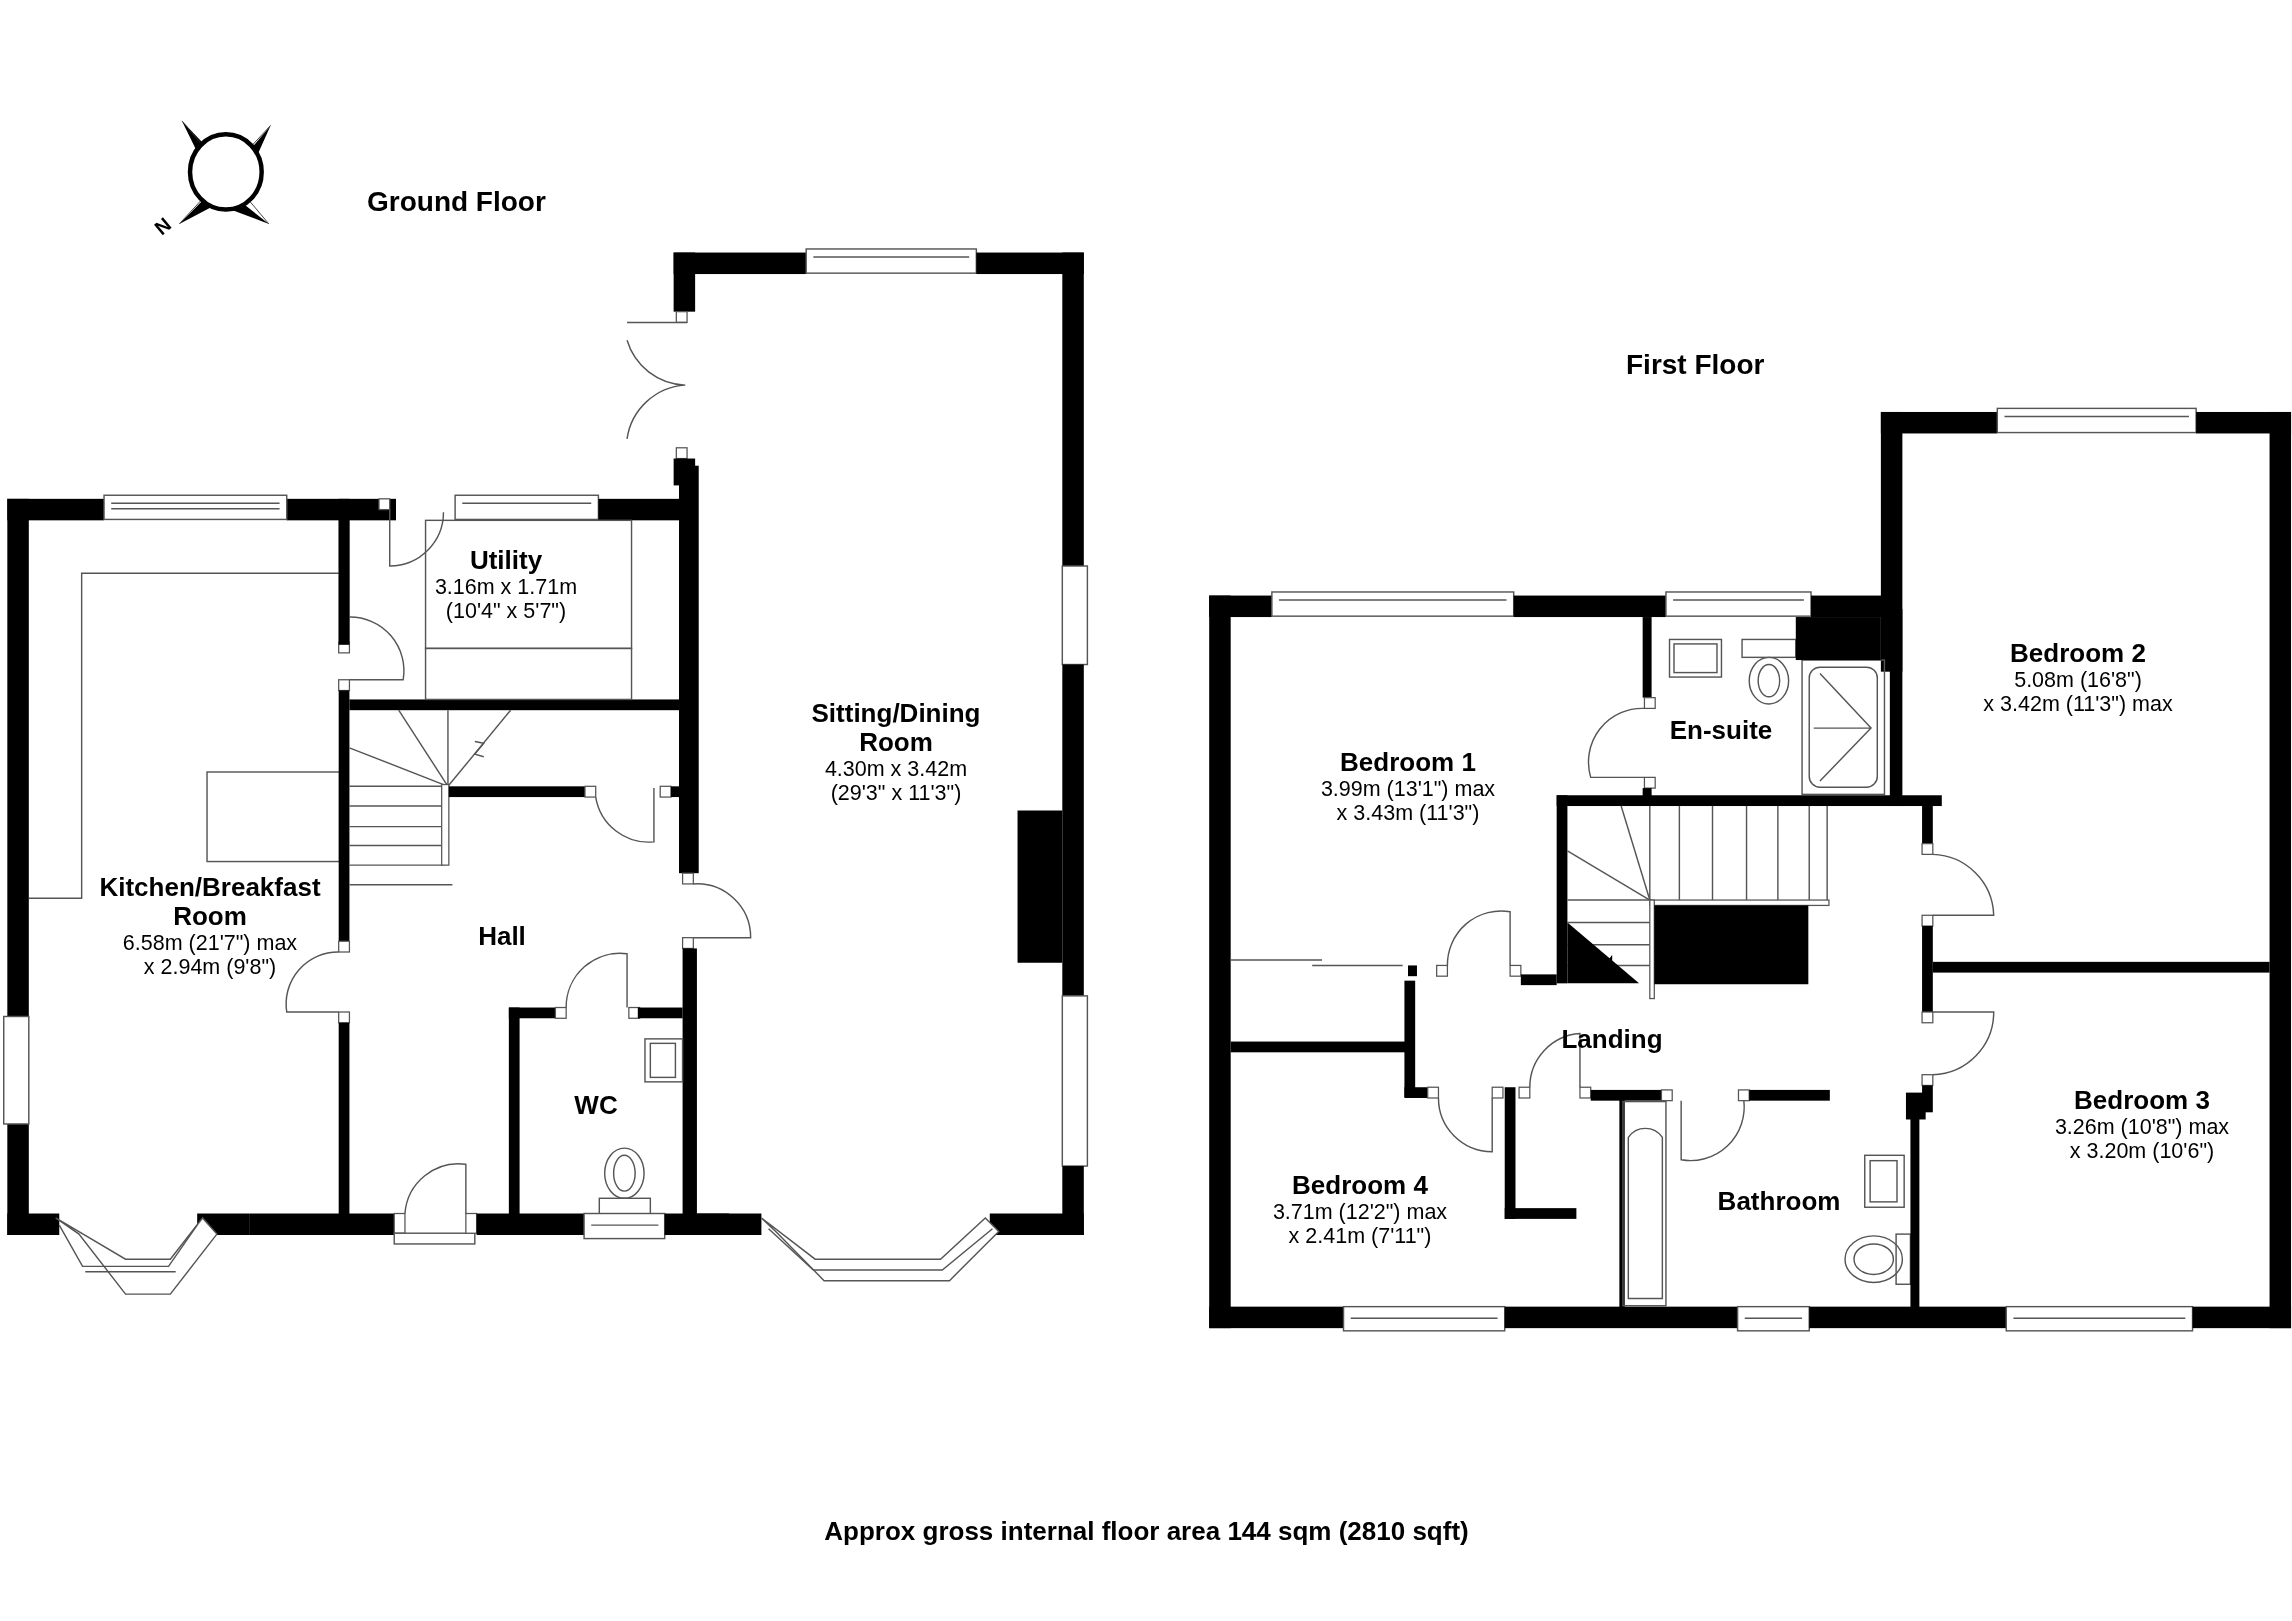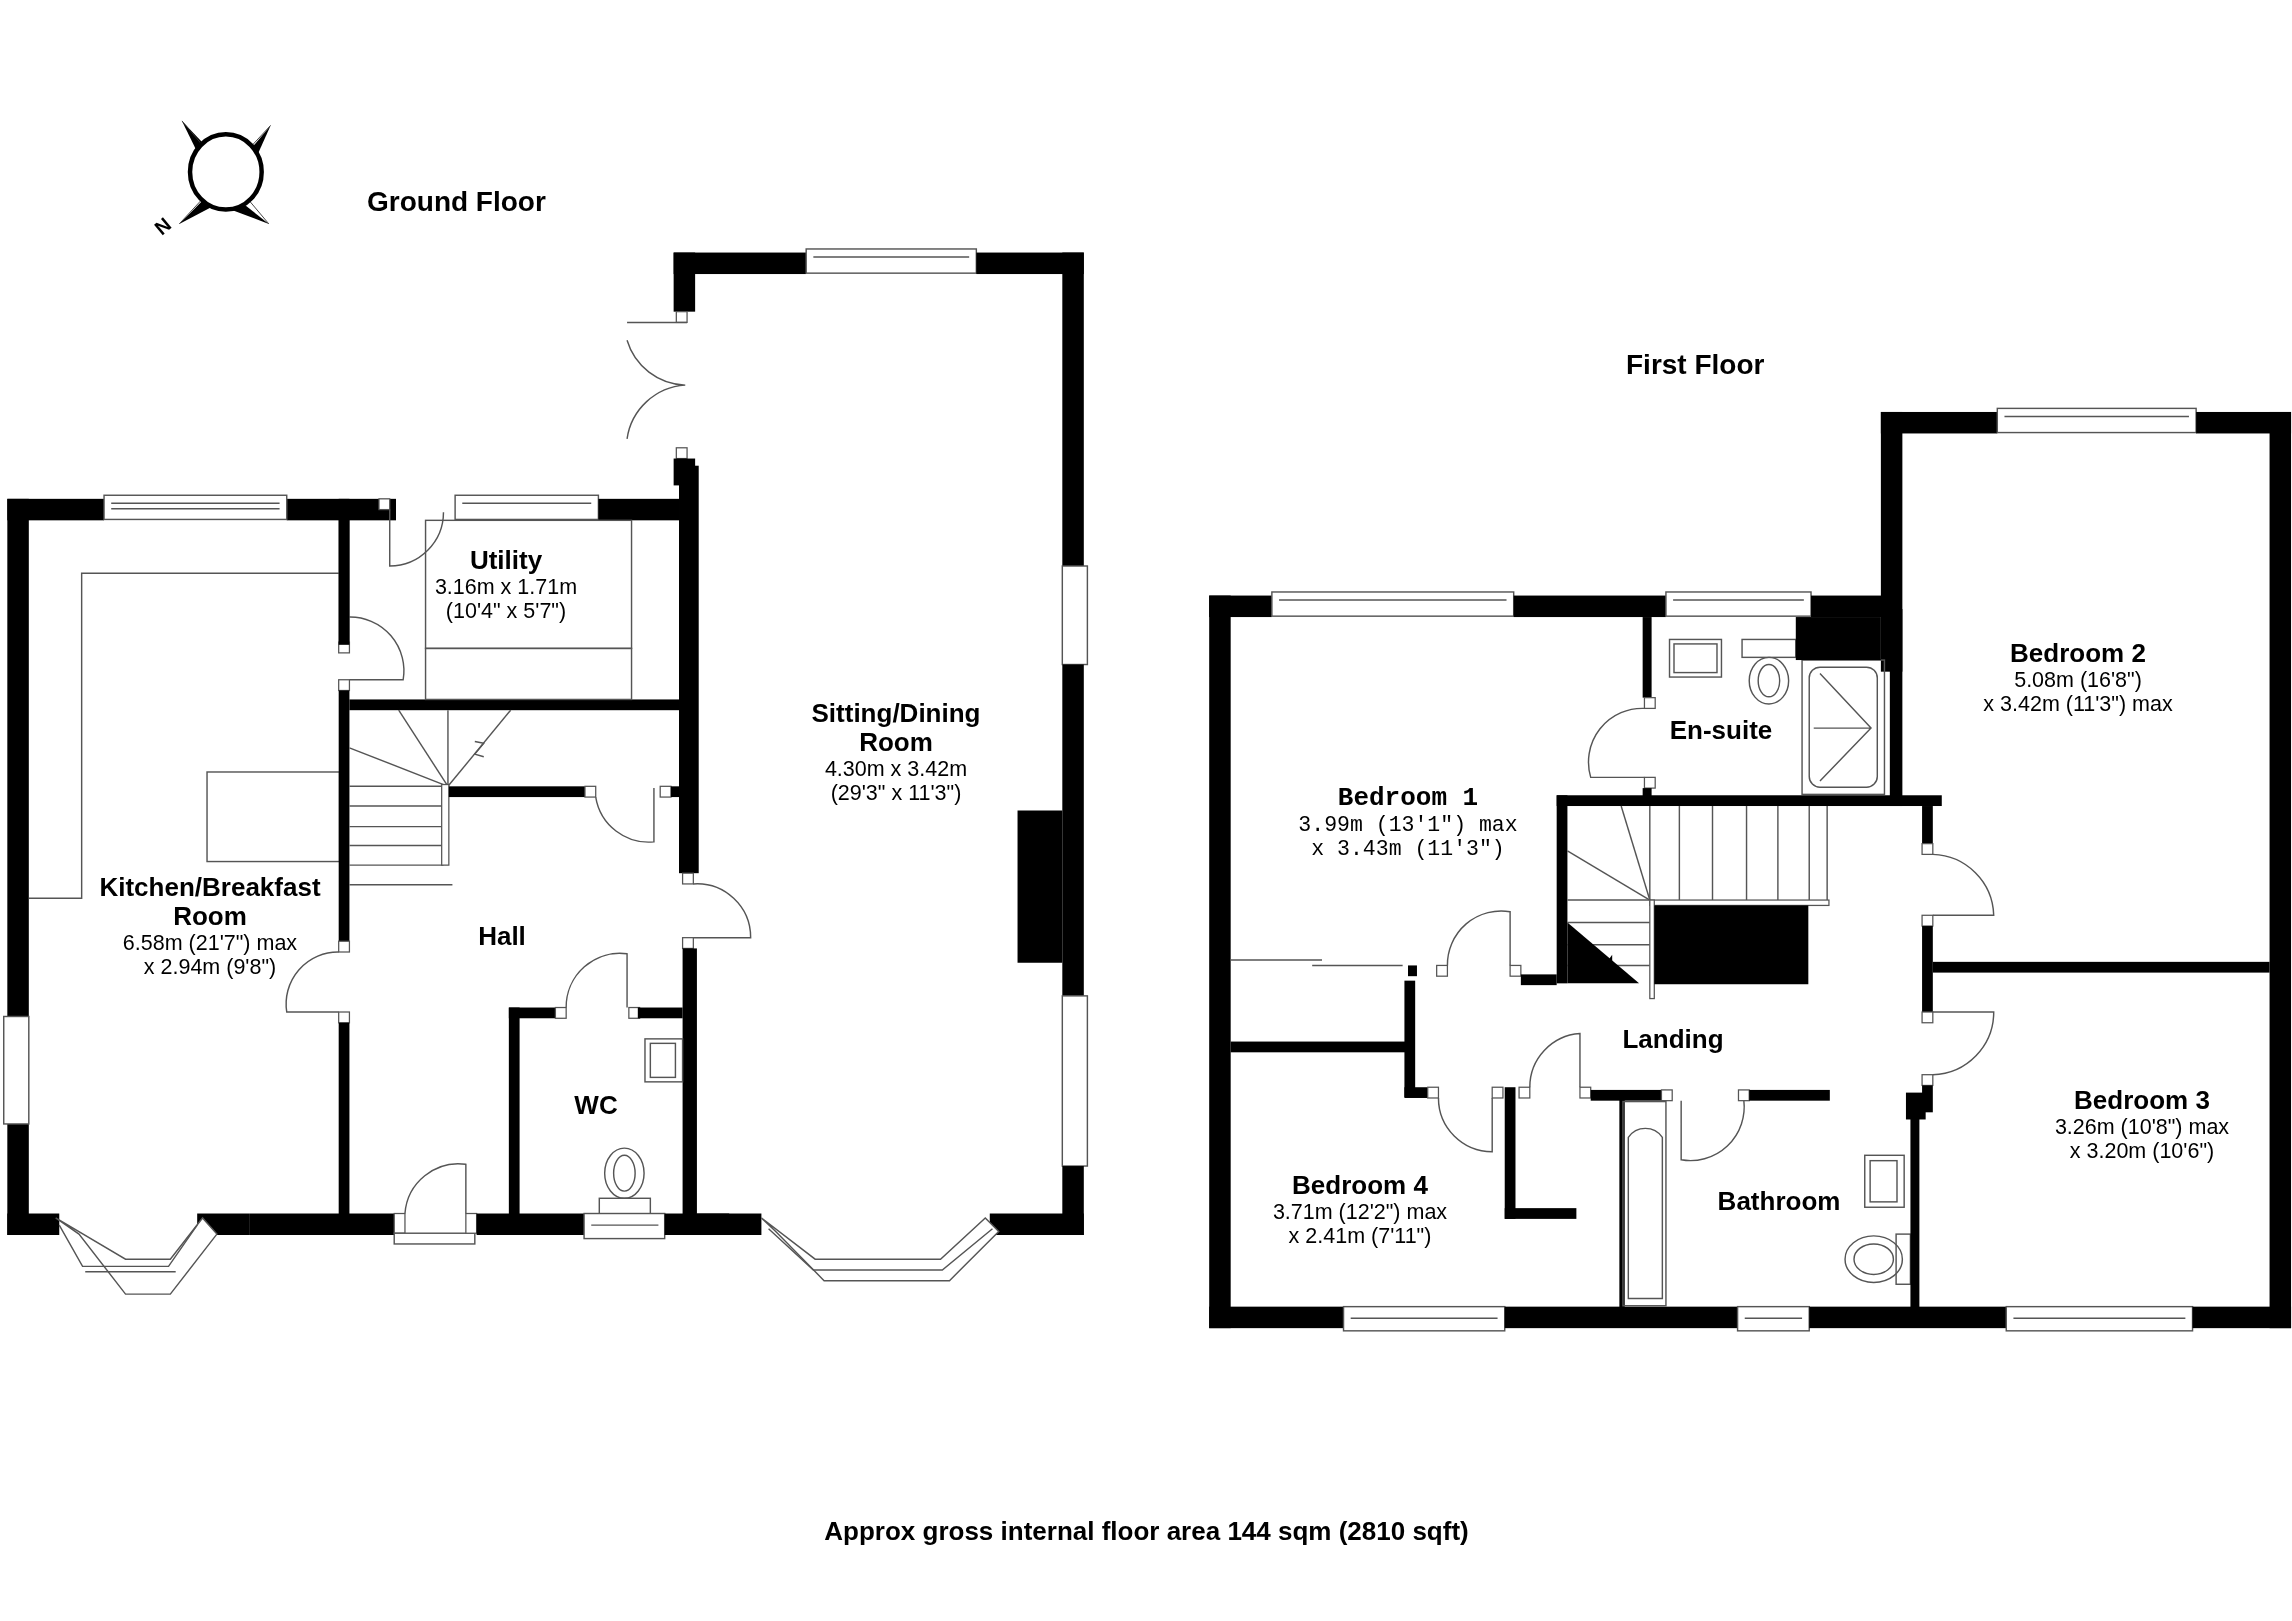--- a/index.html
+++ b/index.html
@@ -288,34 +288,34 @@
   <span class="dim">4.30m x 3.42m</span>
   <span class="dim">(29'3" x 11'3")</span>
 </div>
 <div class="lbl" style="left:502px; top:922px;">
   <span class="name">Hall</span>
 </div>
 <div class="lbl" style="left:596px; top:1091px;">
   <span class="name">WC</span>
 </div>
 
-<div class="lbl" style="left:1408px; top:784px;font-family:Liberation Mono, monospace;">
+<div class="lbl" style="left:1408px; top:748px;">
   <span class="name">Bedroom 1</span>
   <span class="dim">3.99m (13'1") max</span>
   <span class="dim">x 3.43m (11'3")</span>
 </div>
 <div class="lbl" style="left:1721px; top:716px;">
   <span class="name">En-suite</span>
 </div>
 <div class="lbl" style="left:2078px; top:639px;">
   <span class="name">Bedroom 2</span>
   <span class="dim">5.08m (16'8")</span>
   <span class="dim">x 3.42m (11'3") max</span>
 </div>
-<div class="lbl" style="left:1673px; top:1025px;text-align:right;">
+<div class="lbl" style="left:1612px; top:1025px;text-align:right;">
   <span class="name">Landing</span>
 </div>
 <div class="lbl" style="left:2106px; top:1086px;margin-left:36px;">
   <span class="name">Bedroom 3</span>
   <span class="dim">3.26m (10'8") max</span>
   <span class="dim">x 3.20m (10'6")</span>
 </div>
 <div class="lbl" style="left:1360px; top:1171px;">
   <span class="name">Bedroom 4</span>
   <span class="dim">3.71m (12'2") max</span>

